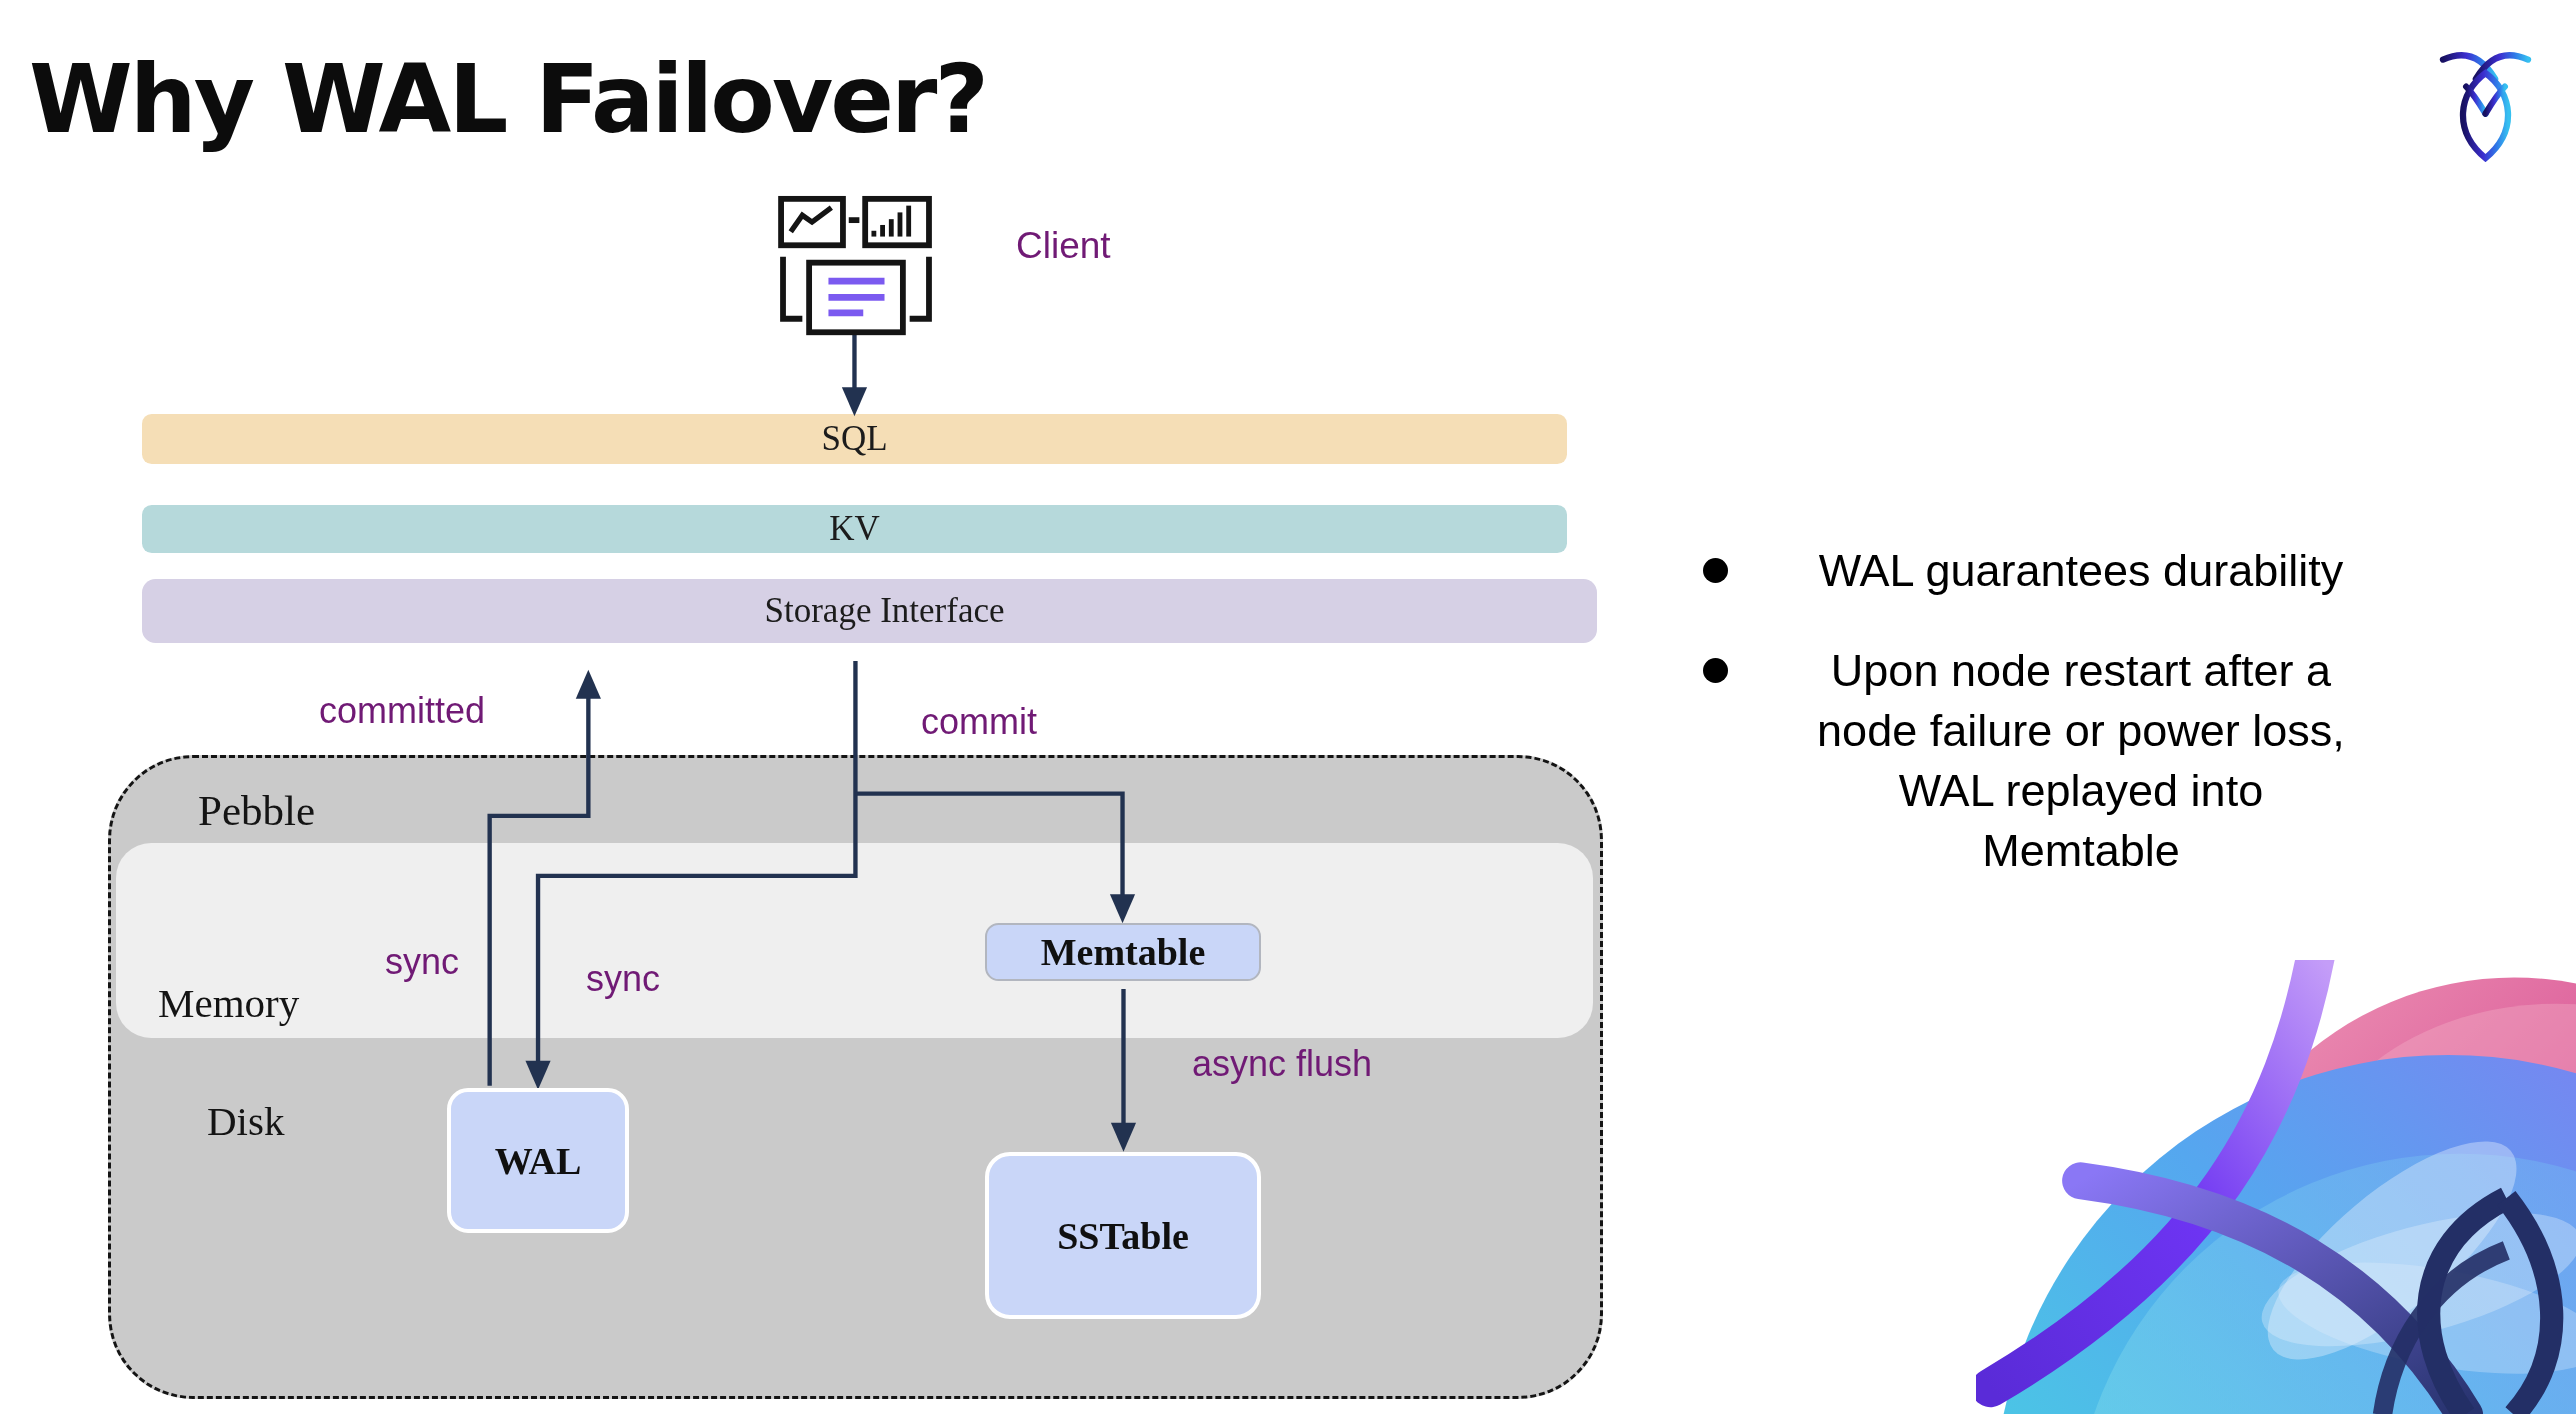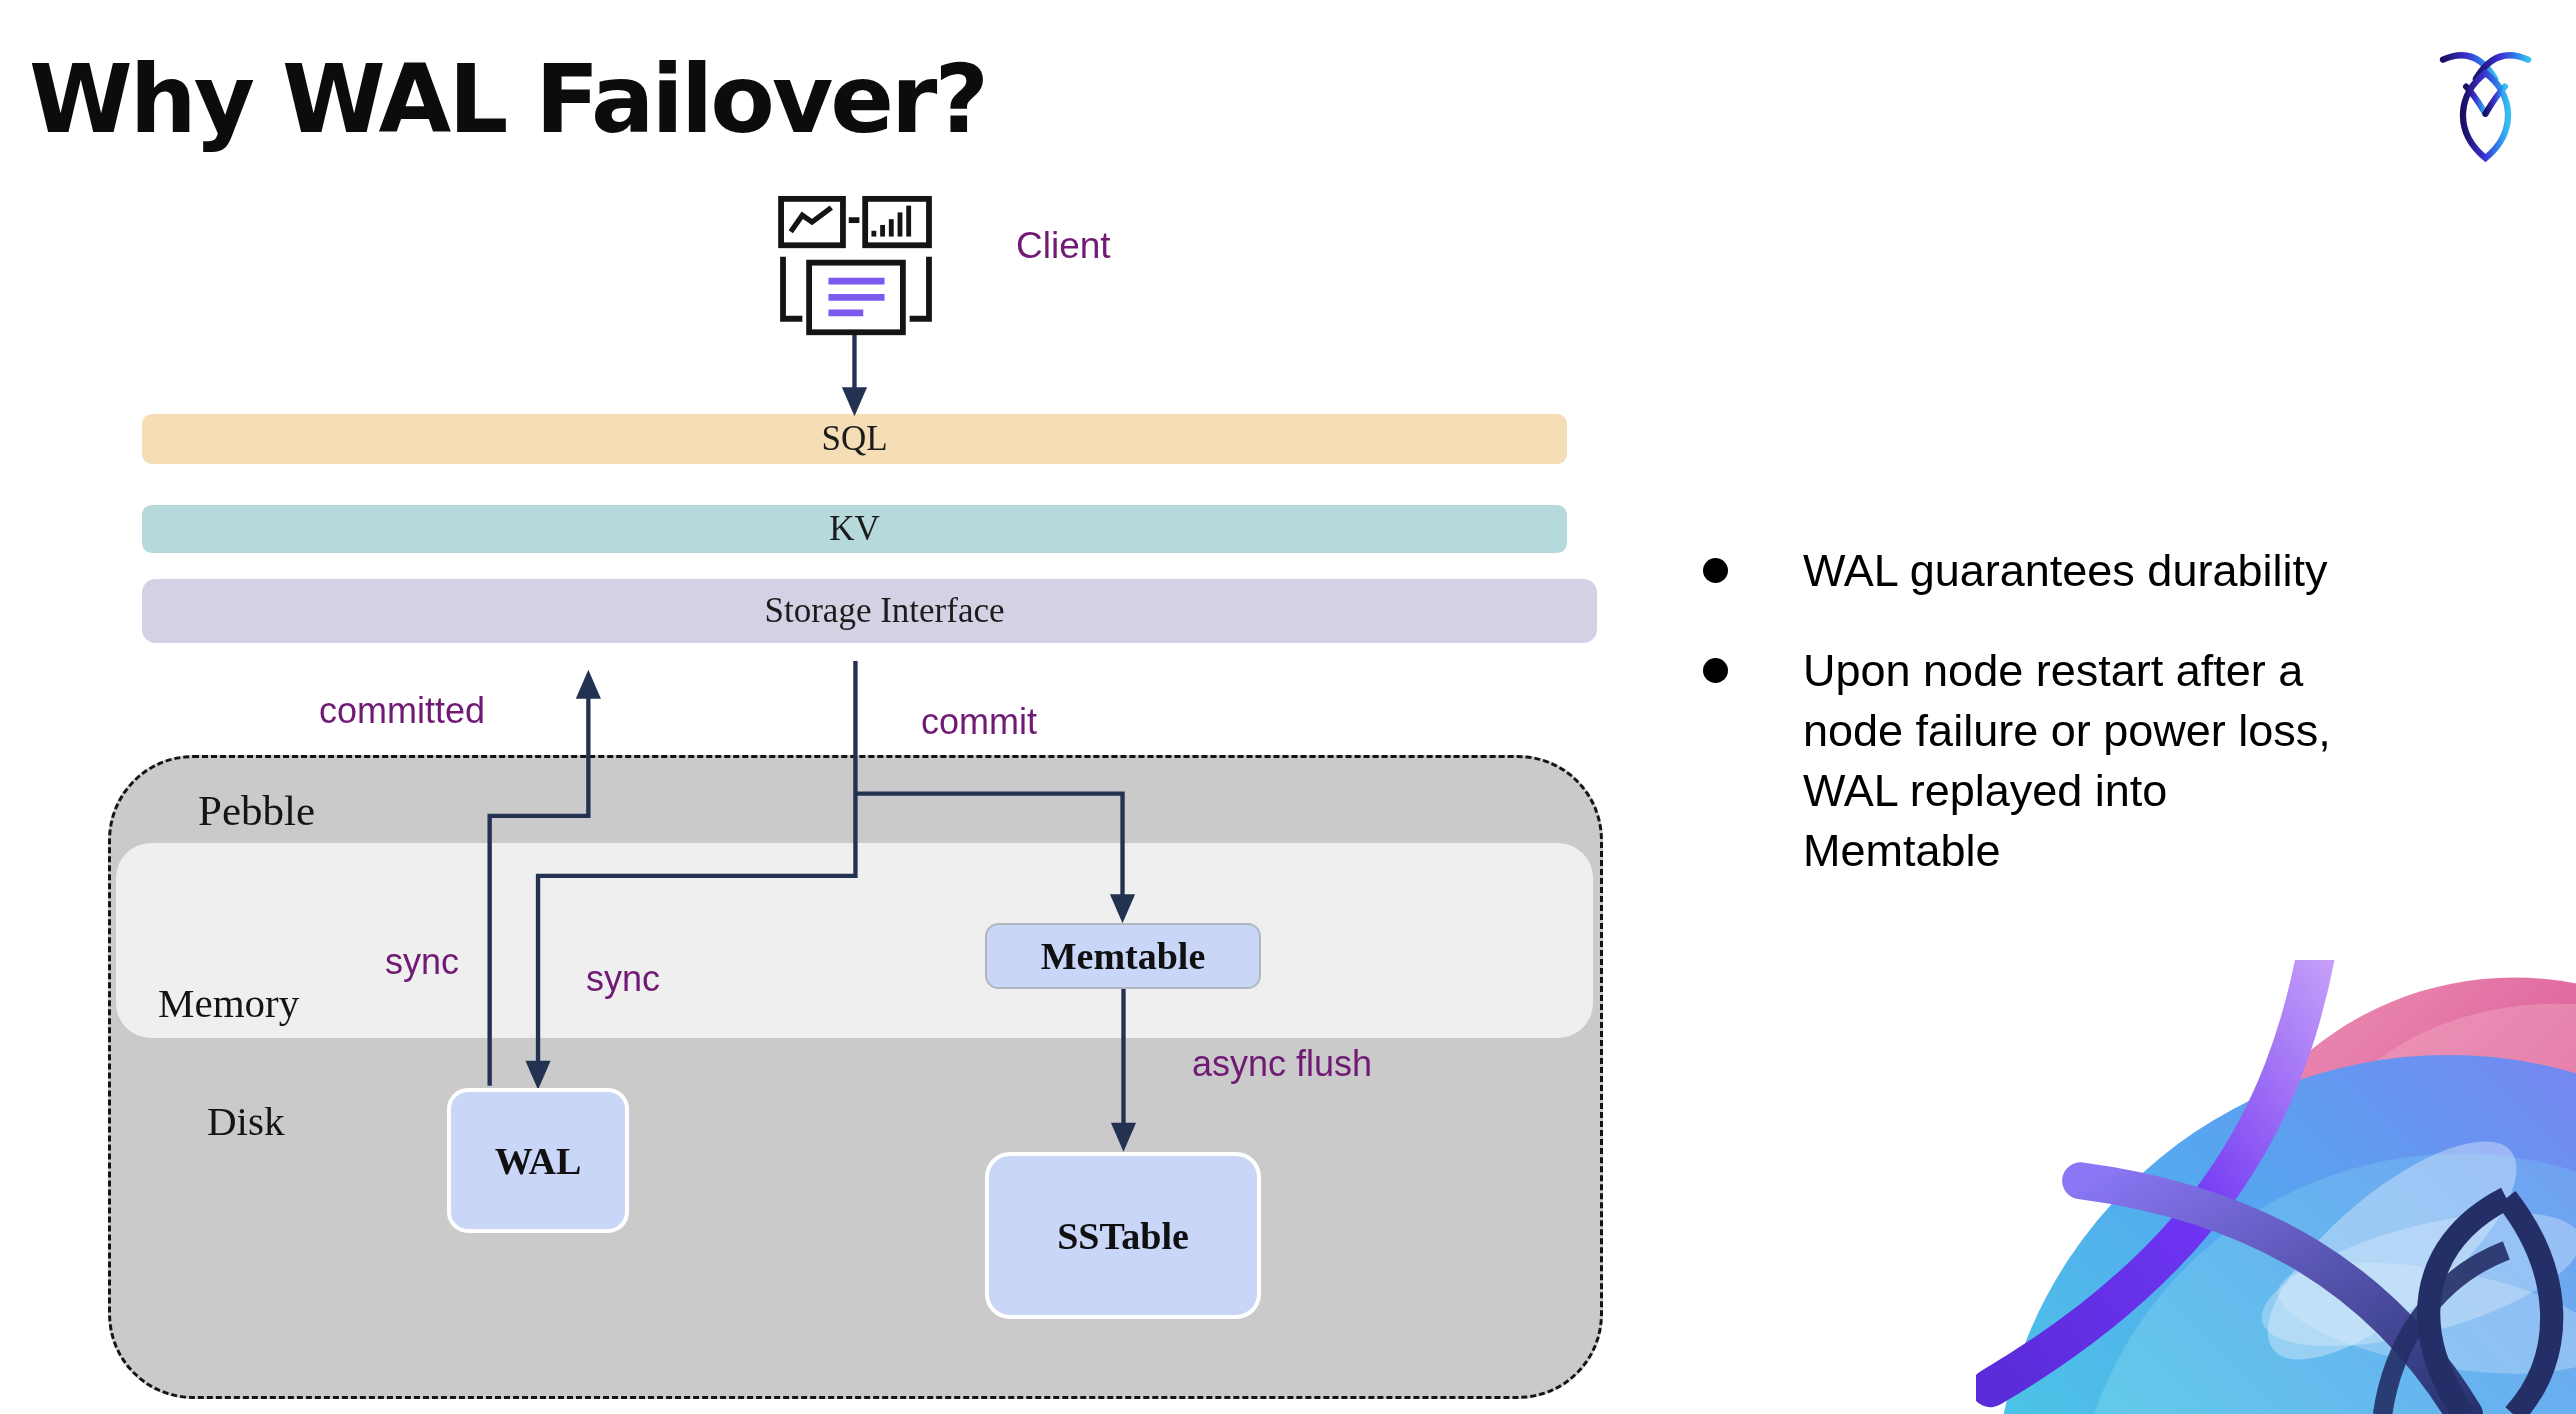--- a/index.html
+++ b/index.html
@@ -26,40 +26,40 @@
   .region-label{position:absolute;font-family:"Liberation Serif",serif;color:#141414;z-index:5;}
   .lbl-pebble{left:198px;top:786px;font-size:43px;}
   .lbl-memory{left:158px;top:979px;font-size:41px;}
   .lbl-disk{left:207px;top:1097px;font-size:41px;}
 
   
   .node{position:absolute;display:flex;align-items:center;justify-content:center;z-index:4;
         background:#c9d6f8;font-family:"Liberation Serif",serif;font-weight:bold;
         font-size:38px;color:#101010;box-sizing:border-box;}
   .node-wal{left:447px;top:1088px;width:182px;height:145px;border:4.8px solid #ffffff;border-radius:21px;}
-  .node-memtable{left:985px;top:923px;width:276px;height:66px;border:2.9px solid #b2b6bf;border-radius:13.5px;}
+  .node-memtable{left:985px;top:923px;width:276px;height:58px;border:2.9px solid #b2b6bf;border-radius:13.5px;}
   .node-sstable{left:985px;top:1152px;width:276px;height:167px;border:4.8px solid #ffffff;border-radius:25px;}
 
   
   .edge-label{position:absolute;font-size:36px;color:#701a75;z-index:5;}
   .lbl-client{left:1016px;top:225px;font-size:37px;}
   .lbl-committed{left:319px;top:690px;width:261px;}
   .lbl-commit{left:921px;top:701px;}
   .lbl-sync1{left:385px;top:941px;}
   .lbl-sync2{left:586px;top:958px;}
   .lbl-async{left:1192px;top:1043px;}
 
   .arrows{position:absolute;left:0;top:0;z-index:3;pointer-events:none;}
   .client-icon{position:absolute;left:776px;top:195px;z-index:4;}
   .logo{position:absolute;left:2437px;top:48px;z-index:6;}
   .brand-art{position:absolute;right:0;bottom:0;z-index:0;}
 
   
   .bullets{position:absolute;left:1703px;top:541px;width:677px;z-index:6;}
-  .bullet{display:flex;margin:0 0 40px 0;}
+  .bullet{display:flex;margin:0 0 40px 0;text-align:center;}
   .bullet .dot{flex:0 0 25px;width:25px;height:25px;border-radius:50%;background:#000;
                margin:17.4px 75px 0 0;}
   .bullet .txt{width:556px;font-size:45px;line-height:60px;color:#000;}
 </style>
 </head>
 <body>
 
 <div class="slide">
 
   <svg class="brand-art" width="600" height="455" viewBox="0 0 620 470">

